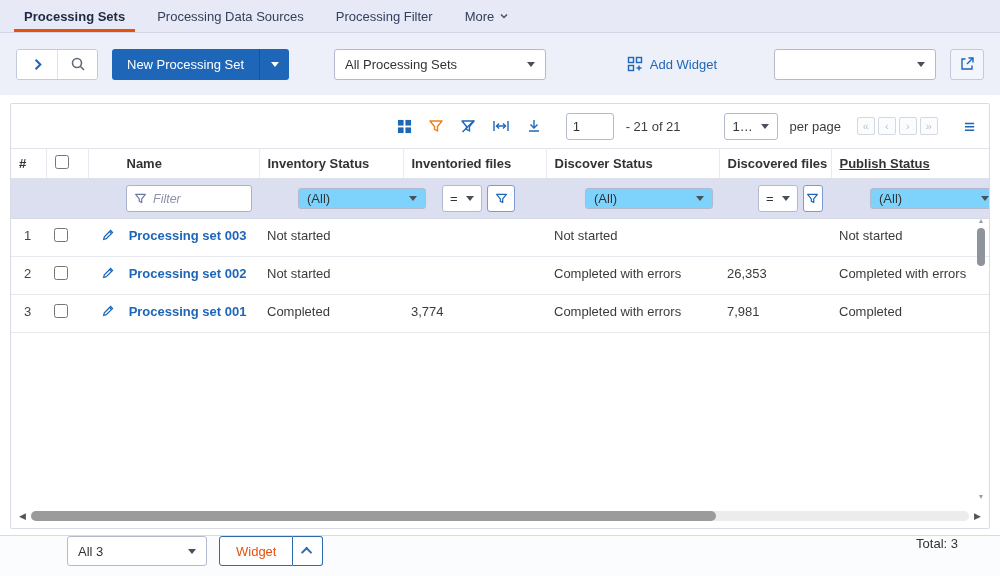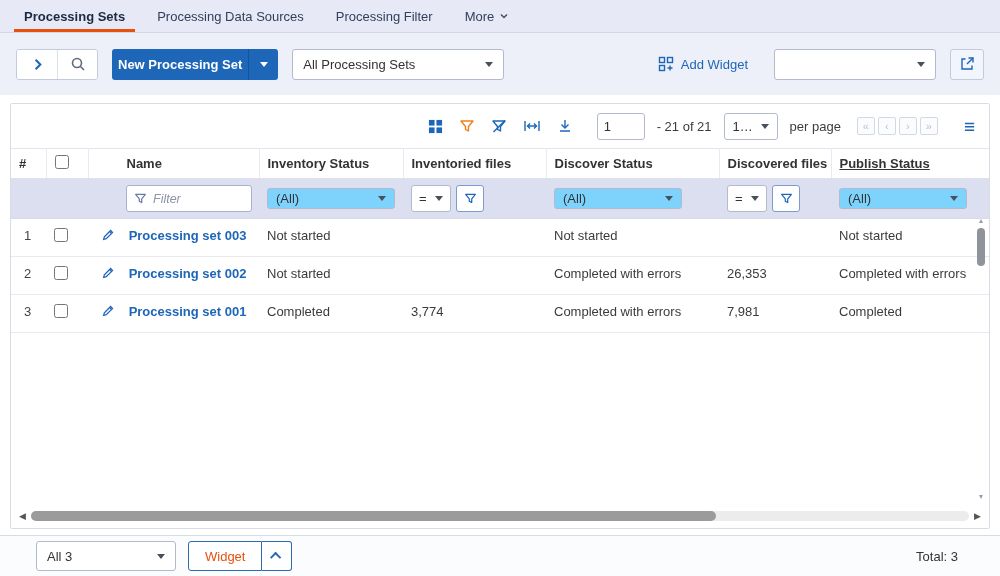--- a/index.html
+++ b/index.html
@@ -36,32 +36,32 @@
     height: 31px; overflow: hidden;
   }
   .btn-group .icon-btn {
     width: 40px; height: 100%; background: #fff; border: none; cursor: pointer;
     display: flex; align-items: center; justify-content: center;
   }
   .btn-group .icon-btn + .icon-btn { border-left: 1px solid #dde1ec; }
   .split-btn { display: flex; height: 31px; }
   .btn-primary {
     background: var(--primary-blue, #1d66b8); color: #fff; border: none;
-    font-size: 13px; font-weight: 700; padding: 0 6px; cursor: pointer;
+    font-size: 13px; font-weight: 400; padding: 0 15px; cursor: pointer;
     border-radius: 3px 0 0 3px; font-family: inherit;
   }
   .btn-primary-caret {
     background: var(--primary-blue, #1d66b8); border: none; border-left: 1px solid #14539e;
     width: 30px; cursor: pointer; border-radius: 0 3px 3px 0;
     display: flex; align-items: center; justify-content: center;
   }
   .select {
     display: inline-flex; align-items: center; justify-content: space-between;
     background: #fff; border: 1px solid #b3bace; border-radius: 3px;
-    height: 31px; padding: 0 10px; cursor: pointer; color: #333; gap: 8px;
+    height: 31px; padding: 0 10px; cursor: pointer; color: #333; gap: 8px; margin-left: 31px;
   }
   .select .lbl { overflow: hidden; white-space: nowrap; text-overflow: ellipsis; }
   .tri-down { width: 0; height: 0; border-left: 4px solid transparent; border-right: 4px solid transparent; border-top: 5px solid #4a4f5c; flex: 0 0 auto; }
   .tri-down.white { border-top-color: #fff; }
   .view-select { width: 212px; }
   .spacer { flex: 1 1 auto; }
   .add-widget {
     display: flex; align-items: flex-end; gap: 7px; cursor: pointer;
     color: var(--primary-blue, #1d66b8); font-size: 13px; margin-right: 12px;
   }
@@ -159,21 +159,21 @@
     position: absolute; left: 8px; right: 8px; bottom: 5px; height: 14px;
     display: flex; align-items: center; gap: 5px;
   }
   .hscroll .arrow { color: #555; font-size: 9px; cursor: pointer; }
   .htrack { flex: 1 1 auto; height: 10px; background: #ececec; border-radius: 6px; position: relative; }
   .hthumb { position: absolute; left: 0; top: 0; height: 10px; width: 73%; background: #9b9b9b; border-radius: 6px; cursor: grab; }
 
   
   .footer {
     height: 41px; flex: 0 0 auto; background: #fbfcfe; border-top: 1px solid #d8dbe4;
-    display: flex; align-items: center; padding: 0 42px 0 36px; gap: 12px;
+    display: flex; padding: 0 42px 0 36px; gap: 12px;
   }
   .mass-select { width: 140px; height: 30px; }
   .delete-split { height: 30px; }
   .delete-btn {
     background: #fff; border: 1px solid #2e6ab0; color: var(--accent-orange, #e8500e);
     font-size: 13px; font-family: inherit; padding: 0 16px; cursor: pointer;
     border-radius: 3px 0 0 3px;
   }
   .delete-caret {
     background: #fff; border: 1px solid #2e6ab0; border-left: none; width: 30px;

